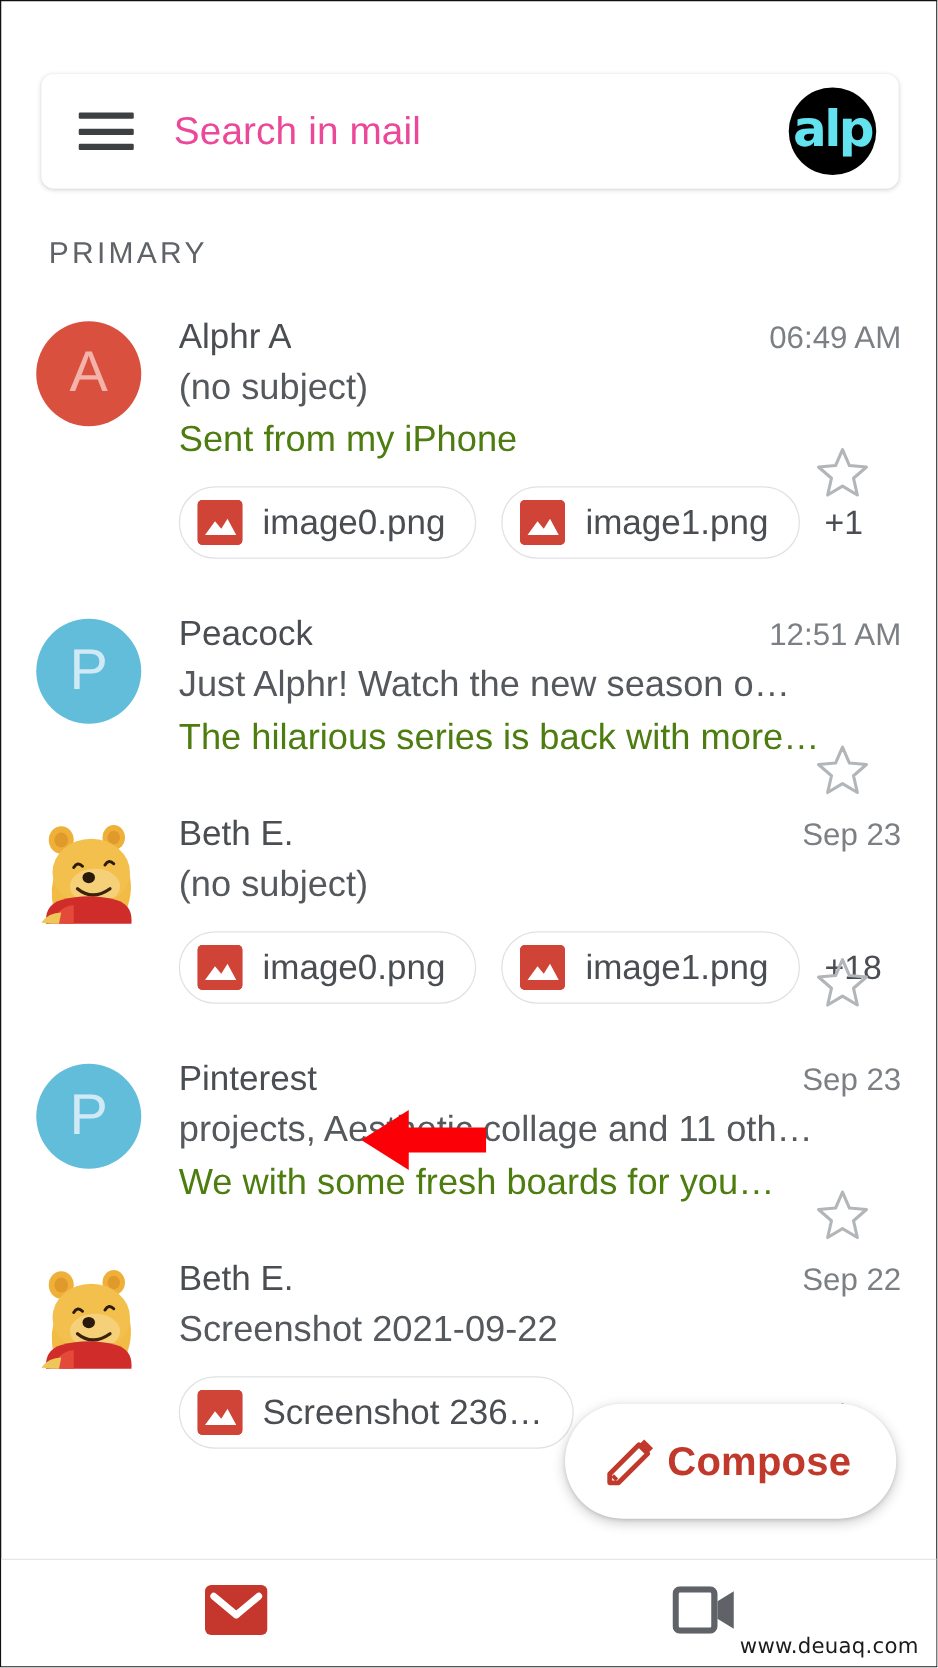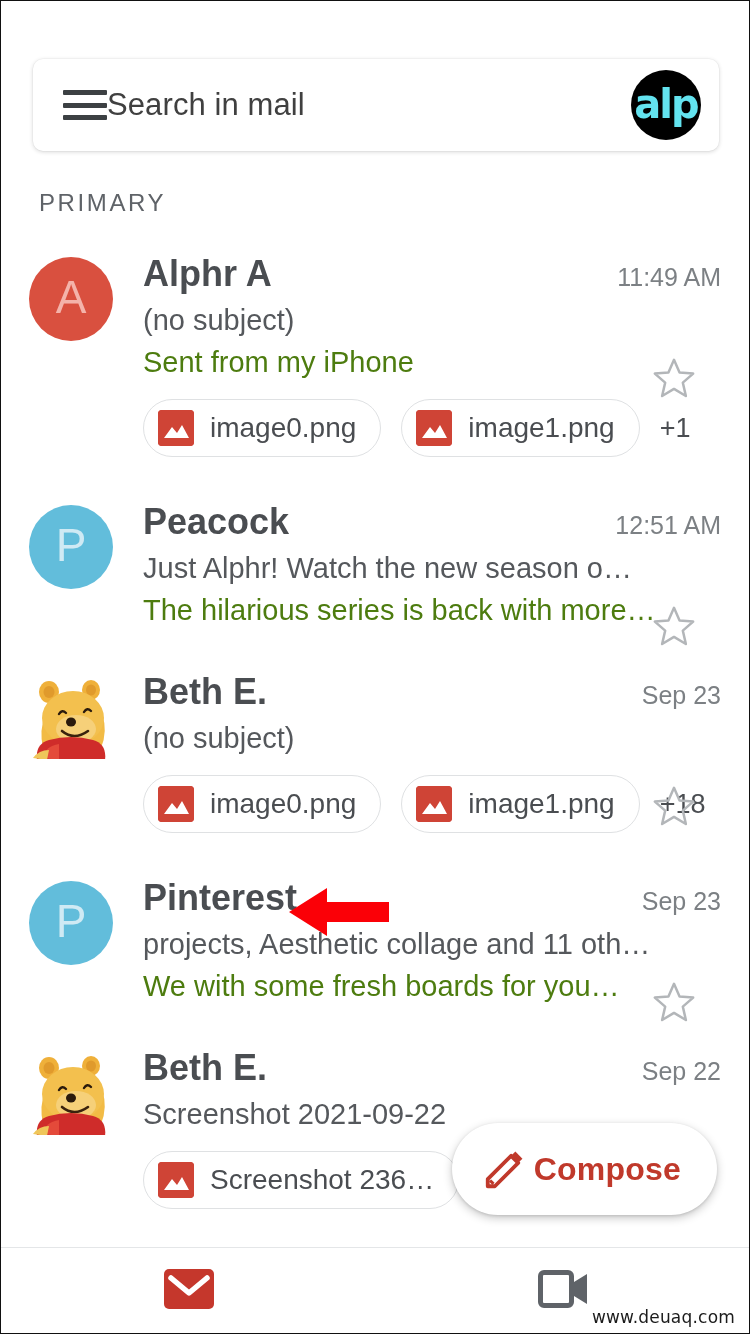--- a/index.html
+++ b/index.html
@@ -32,22 +32,23 @@
     width:44px; height:30px;
     display:flex; flex-direction:column; justify-content:space-between;
     cursor:pointer;
     flex:0 0 auto;
   }
   .hamburger span {
     display:block; height:5px; width:100%;
     background:#3c4043; border-radius:1px;
   }
   .search-placeholder {
+    margin-left:32px;
     font-size:31px;
-    color:#404040;
+    color:#ec4899;
     letter-spacing:0.1px;
     flex:1 1 auto;
     white-space:nowrap; overflow:hidden;
   }
   .account-avatar {
     width:70px; height:70px; border-radius:50%;
     background:#000000;
     flex:0 0 auto;
     display:flex; align-items:center; justify-content:center;
     overflow:hidden;
@@ -102,21 +103,21 @@
     flex:1 1 auto;
     padding-left:30px;
     min-width:0;
     position:relative;
   }
   .mail-toprow {
     display:flex; align-items:baseline;
     justify-content:space-between;
   }
   .sender {
-    font-size:36px; color:#4a4d51; font-weight:700;
+    font-size:28px; color:#4a4d51; font-weight:400;
     white-space:nowrap; overflow:hidden; text-overflow:ellipsis;
   }
   .timestamp {
     font-size:25px; color:#7c8084; white-space:nowrap;
     margin-left:14px; flex:0 0 auto;
     padding-right:2px;
   }
   .subject, .snippet {
     font-size:29px; color:#55585c;
     margin-top:9px;
@@ -245,21 +246,21 @@
 
   <div class="mail-list">
 
     <div class="mail-row">
       <div class="avatar red">
         <span class="initial">A</span>
       </div>
       <div class="mail-body">
         <div class="mail-toprow">
           <div class="sender">Alphr A</div>
-          <div class="timestamp">11:49 AM</div>
+          <div class="timestamp">06:49 AM</div>
         </div>
         <div class="subject">(no subject)</div>
         <div class="snippet">Sent from my iPhone</div>
         <div class="attach-row">
           <div class="chip">
             <span class="file-icon">
               <svg width="36" height="36" viewBox="0 0 36 36">
                 <rect width="36" height="36" fill="#cf4436"></rect>
                 <path d="M6 28 L14 17 L19 23 L24 15 L31 28 Z" fill="#ffffff"></path>
               </svg>

